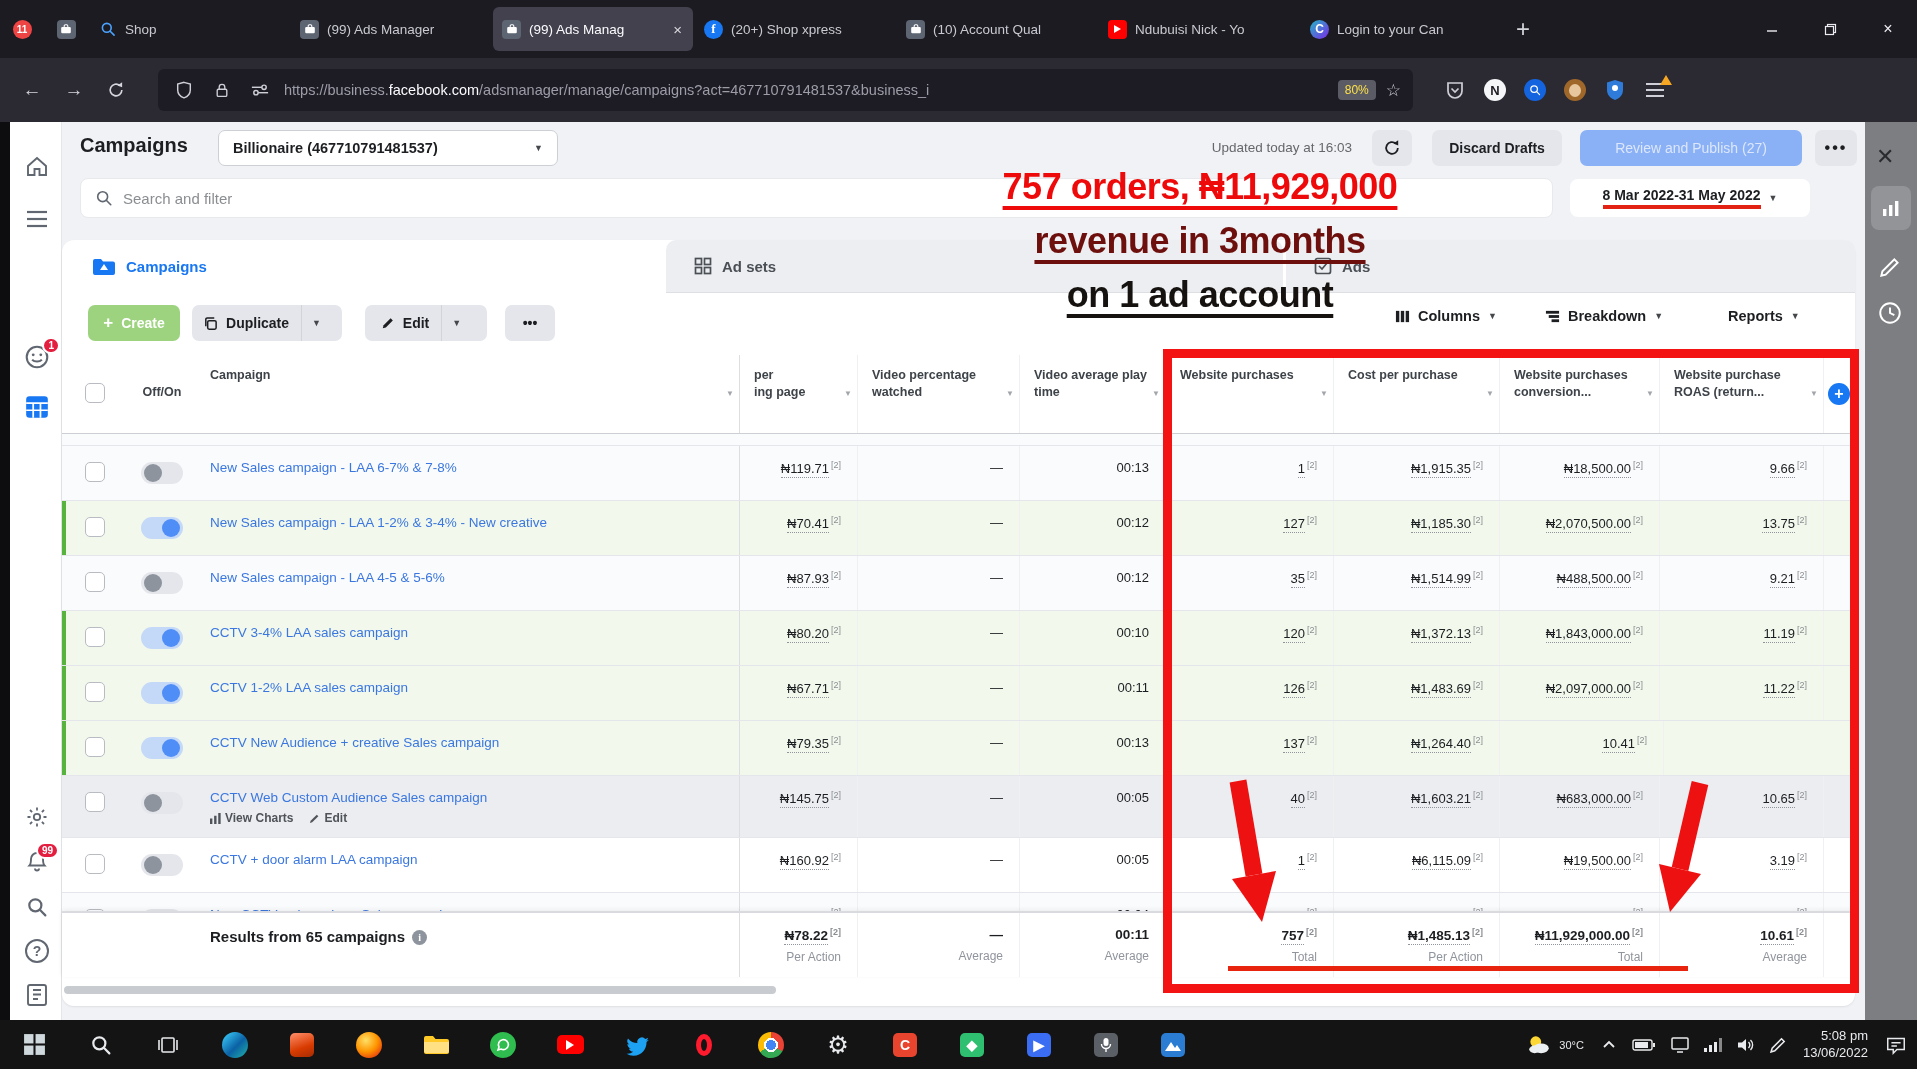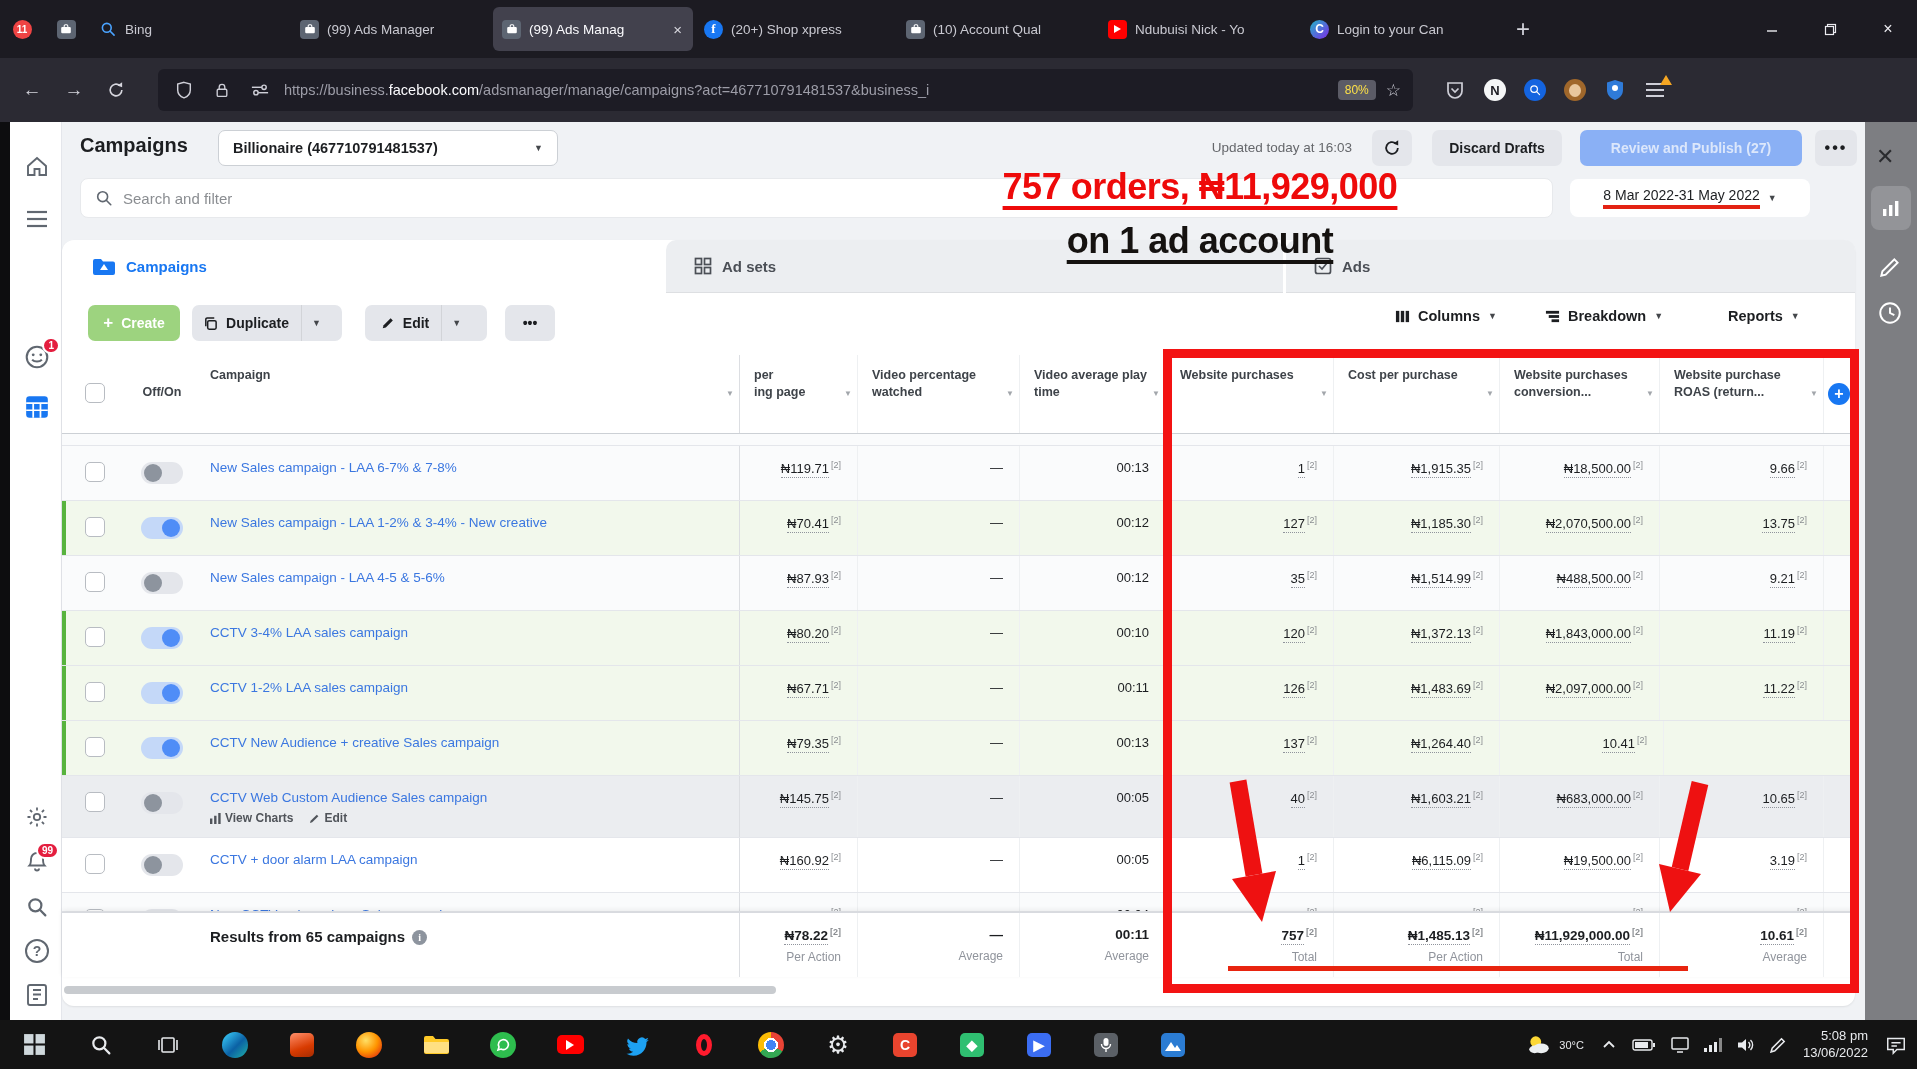--- a/index.html
+++ b/index.html
@@ -50,26 +50,26 @@
   #band-clock{position:absolute;left:12px;top:178px}
 
   
   #pgtitle{position:absolute;left:80px;top:134px;font-size:20px;font-weight:bold;color:#1c1e21}
   #acctpill{position:absolute;left:218px;top:130px;width:340px;height:36px;background:#fff;border:1px solid #ccd0d5;border-radius:7px;display:flex;align-items:center;padding:0 14px;font-size:14.5px;font-weight:bold;color:#1c1e21}
   #acctpill .caret{margin-left:auto}
   .caret{font-size:9px;color:#44474b}
   #updated{position:absolute;left:1120px;top:140px;width:232px;text-align:right;font-size:13.5px;color:#65676b}
   #refreshbtn{position:absolute;left:1372px;top:130px;width:40px;height:36px;background:#e4e6eb;border-radius:7px;display:flex;align-items:center;justify-content:center}
   #discardbtn{position:absolute;left:1432px;top:130px;width:130px;height:36px;background:#e4e6eb;border-radius:7px;display:flex;align-items:center;justify-content:center;font-size:14px;font-weight:bold;color:#1c1e21}
-  #reviewbtn{position:absolute;left:1580px;top:130px;width:222px;height:36px;background:#8ab0f5;border-radius:7px;display:flex;align-items:center;justify-content:center;font-size:14px;font-weight:bold;color:#dce7fb}
+  #reviewbtn{position:absolute;left:1580px;top:130px;width:222px;height:36px;background:#8ab0f5;border-radius:7px;display:flex;align-items:center;justify-content:center;font-size:14px;font-weight:normal;color:#dce7fb}
   #morebtn{position:absolute;left:1815px;top:130px;width:42px;height:36px;background:#e4e6eb;border-radius:7px;display:flex;align-items:center;justify-content:center;color:#1c1e21;font-weight:bold;letter-spacing:2px}
   #searchpill{position:absolute;left:80px;top:178px;width:1473px;height:40px;background:#fff;border-radius:8px;display:flex;align-items:center;gap:10px;padding:0 14px;border:1px solid #e7e9ec}
   #searchpill input{border:none;outline:none;flex:1;font-size:15px;font-family:"Liberation Sans",sans-serif;color:#050505;background:transparent}
   #searchpill input::placeholder{color:#8a8d91}
-  #datepill{position:absolute;left:1570px;top:179px;width:240px;height:38px;background:#fff;border-radius:8px;display:flex;align-items:center;justify-content:center;gap:8px;font-size:14px;font-weight:normal;color:#1c1e21}
+  #datepill{position:absolute;left:1570px;top:179px;width:240px;height:38px;background:#fff;border-radius:8px;display:flex;align-items:center;justify-content:center;gap:8px;font-size:14px;font-weight:bold;color:#1c1e21}
   #datepill .dr{border-bottom:4px solid #e32213;padding-bottom:2px}
 
   
   #card{position:absolute;left:62px;top:240px;width:1793px;height:766px;background:#fff;border-radius:12px;box-shadow:0 1px 2px rgba(0,0,0,.08)}
   .graytab{position:absolute;top:240px;height:53px;background:#eceef1;border-radius:10px 10px 0 0;display:flex;align-items:center;gap:10px;padding:0 28px;font-size:15px;font-weight:bold;color:#4b4f56;border-bottom:1px solid #dddfe2}
   #tab-adsets{left:666px;width:617px}
   #tab-ads{left:1286px;width:569px}
   #tab-campaigns{position:absolute;left:62px;top:240px;width:601px;height:53px;display:flex;align-items:center;gap:10px;padding:0 30px;font-size:15px;font-weight:bold;color:#1877f2}
   .btn{display:inline-flex;align-items:center;justify-content:center;gap:8px;background:#e4e6eb;border-radius:7px;font-size:14px;font-weight:bold;color:#1c1e21;height:36px}
   #createbtn{position:absolute;left:88px;top:305px;width:92px;background:#9dd37f;color:#fff}
@@ -175,21 +175,21 @@
         </span>
       </span>
     <span id="tabstrip" style="display:flex">
         <span class="tab">
           <span class="fv">
             <svg width="16" height="16" viewBox="0 0 20 20">
               <circle cx="8.5" cy="8.5" r="5.5" fill="none" stroke="#4aa3ff" stroke-width="2"></circle>
               <line x1="12.8" y1="12.8" x2="17.6" y2="17.6" stroke="#4aa3ff" stroke-width="2" stroke-linecap="round"></line>
             </svg>
           </span>
-          <span class="tlabel">Bing</span>
+          <span class="tlabel">Shop</span>
         </span>
         <span class="tab">
           <span class="fv fv-case">
             <svg width="12" height="12" viewBox="0 0 20 20">
               <rect x="2" y="6.5" width="16" height="10.5" rx="2" fill="#fff"></rect>
               <path d="M7 6.5 V5 a2 2 0 0 1 2-2 h2 a2 2 0 0 1 2 2 v1.5" fill="none" stroke="#fff" stroke-width="1.8"></path>
             </svg>
           </span>
           <span class="tlabel">(99) Ads Manager</span>
         </span>
@@ -803,20 +803,21 @@
         <div class="rsub">Average</div>
       </div>
     <div class="c c-plus"></div>
   </div>
   <div id="hthumb"></div>
 
   <div id="redbox"></div>
   <div id="redline"></div>
   <div id="anno">
     <div class="an1">757 orders, ₦11,929,000</div>
+    <div class="an2">revenue in 3months</div>
     <div class="an3">on 1 ad account</div>
   </div>
   <svg class="arrow" style="left:1212px;top:775px" width="90" height="160">
       <line x1="26" y1="6" x2="42" y2="100" stroke="#ee1111" stroke-width="17"></line>
       <polygon points="50,147 20,104 64,96" fill="#ee1111"></polygon>
     </svg>
   <svg class="arrow" style="left:1642px;top:777px" width="90" height="145">
       <line x1="58" y1="6" x2="38" y2="92" stroke="#ee1111" stroke-width="17"></line>
       <polygon points="28,135 17,87 59,97" fill="#ee1111"></polygon>
     </svg>

